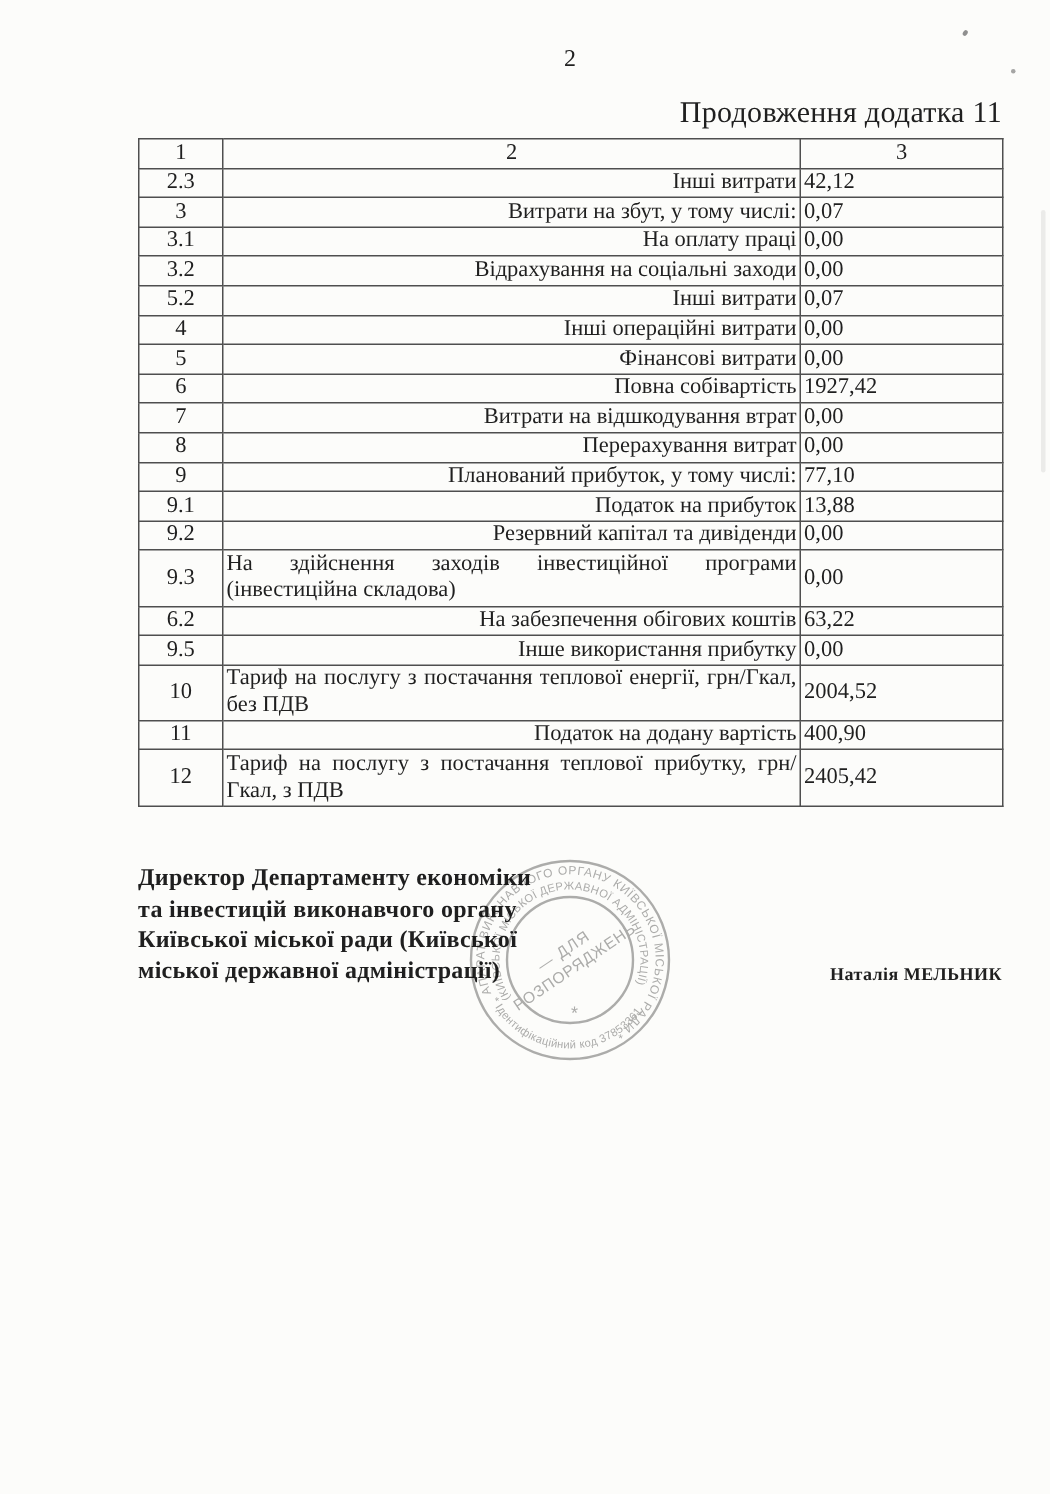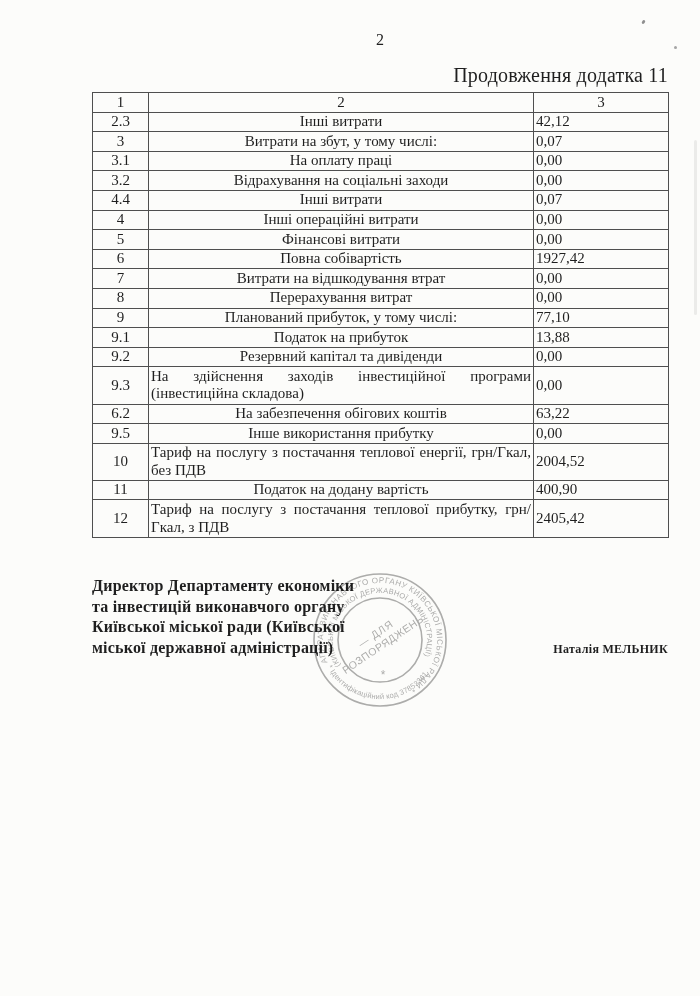--- a/index.html
+++ b/index.html
@@ -27,21 +27,21 @@
   table.tariff th, table.tariff td{
     border:1.4px solid #4f4f4f;
     font-size:15px;
     font-weight:normal;
     line-height:17.6px;
     padding:.5px 2px;
     vertical-align:middle;
   }
   table.tariff th{text-align:center;}
   td.num{text-align:center;margin-left:16px;}
-  td.label{text-align:center;padding-left:9px;padding-right:7px;}
+  td.label{text-align:right;padding-left:9px;padding-right:7px;}
   tr.justify td.label{text-align:justify;text-justify:inter-word;margin-top:45px;}
   td.value{}
   .signature{
     position:absolute;left:92px;top:576px;width:576px;
     display:flex;justify-content:space-between;align-items:flex-end;
   }
   .sig-title{font-weight:bold;font-size:16px;line-height:20.5px;letter-spacing:.2px;}
   .sig-name{font-weight:bold;font-size:12px;letter-spacing:.3px;margin-bottom:1px;white-space:nowrap;}
   .stamp{
     position:absolute;left:280px;top:540px;width:200px;height:200px;
@@ -96,21 +96,21 @@
           <td class="num">3.1</td>
           <td class="label">На оплату праці</td>
           <td class="value">0,00</td>
         </tr>
         <tr>
           <td class="num">3.2</td>
           <td class="label">Відрахування на соціальні заходи</td>
           <td class="value">0,00</td>
         </tr>
         <tr>
-          <td class="num">4.4</td>
+          <td class="num">5.2</td>
           <td class="label">Інші витрати</td>
           <td class="value">0,07</td>
         </tr>
         <tr>
           <td class="num">4</td>
           <td class="label">Інші операційні витрати</td>
           <td class="value">0,00</td>
         </tr>
         <tr>
           <td class="num">5</td>

